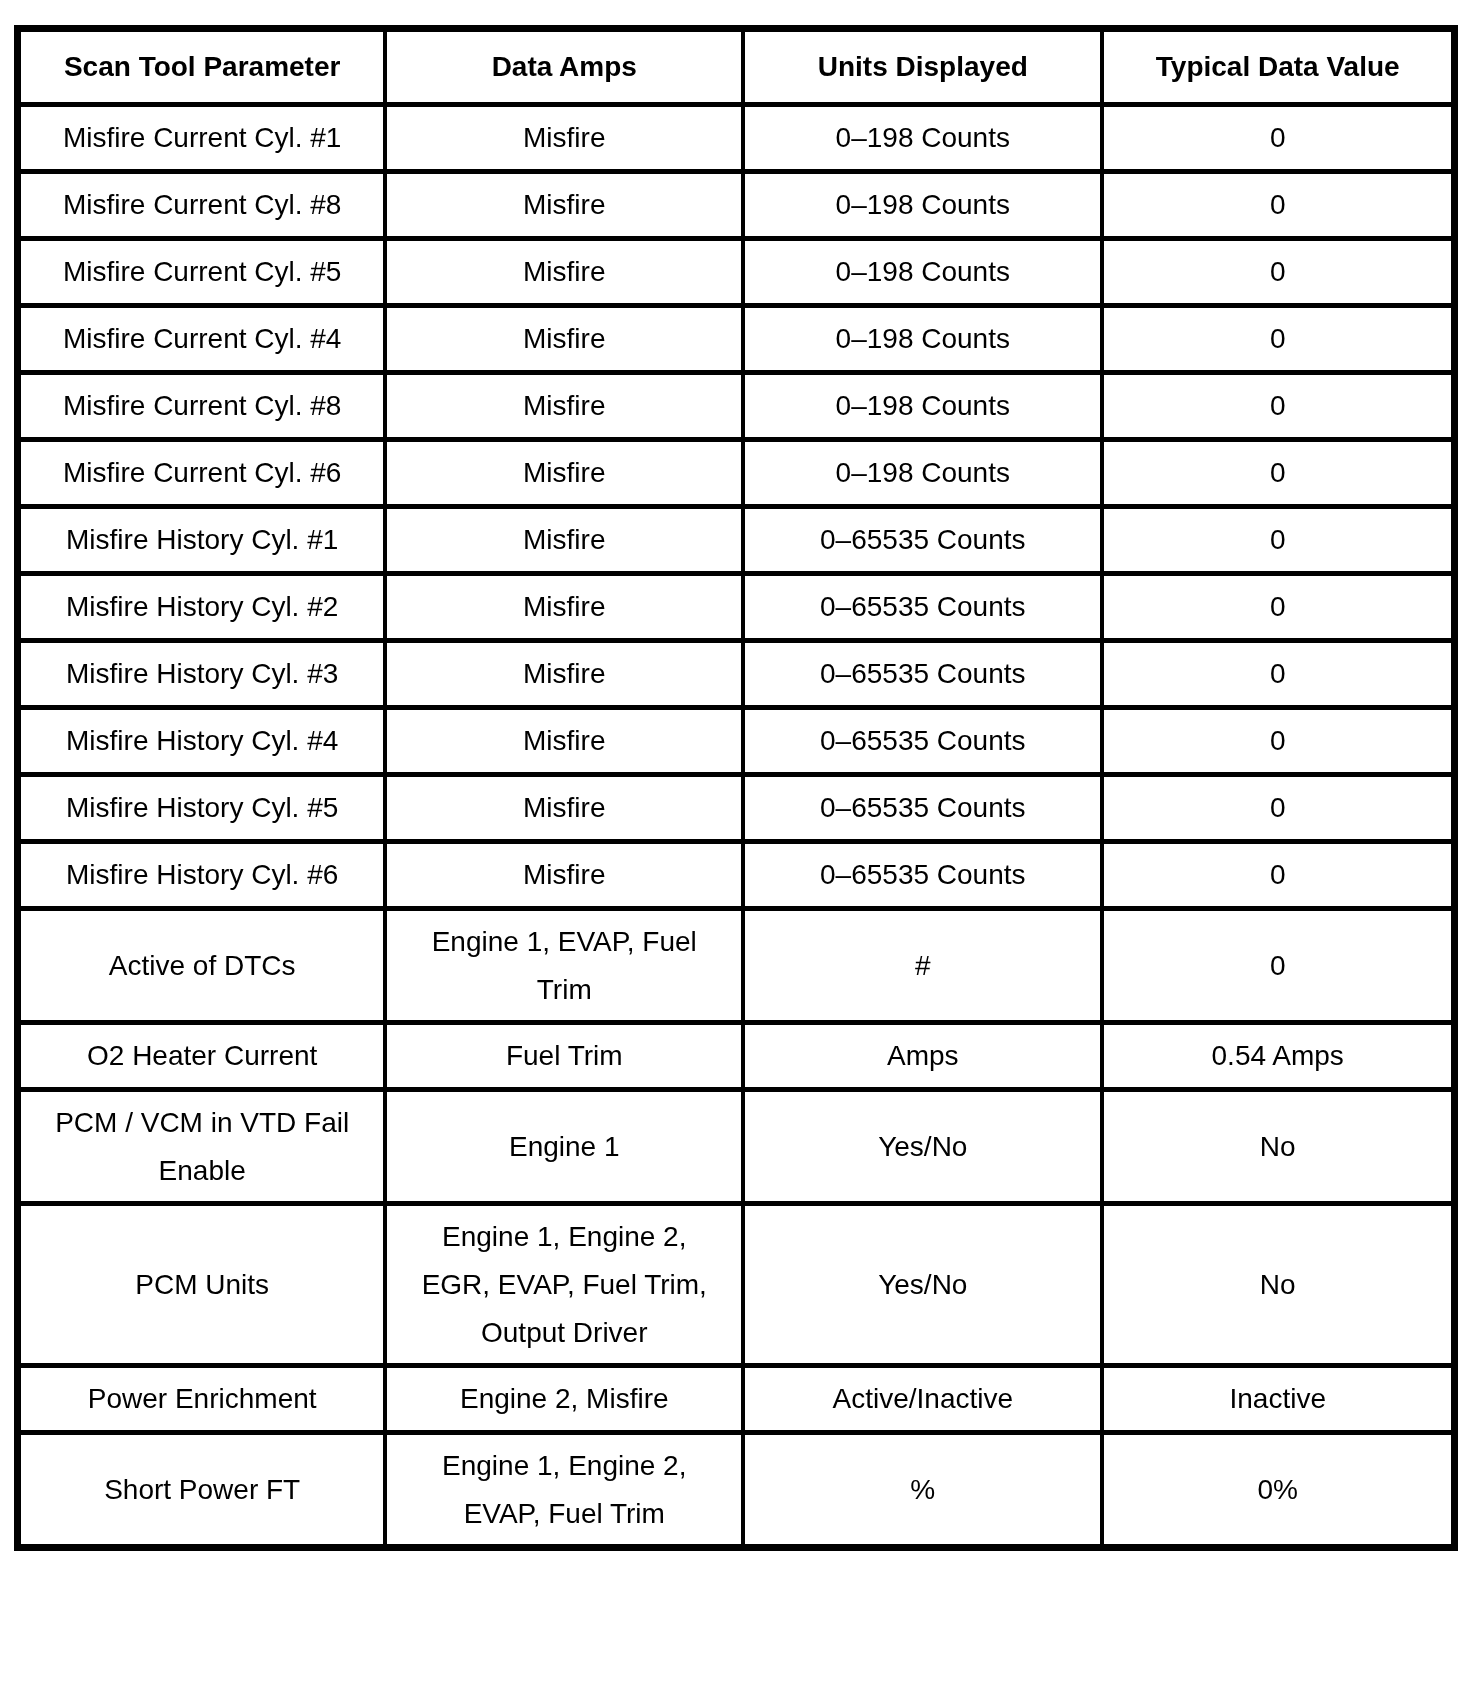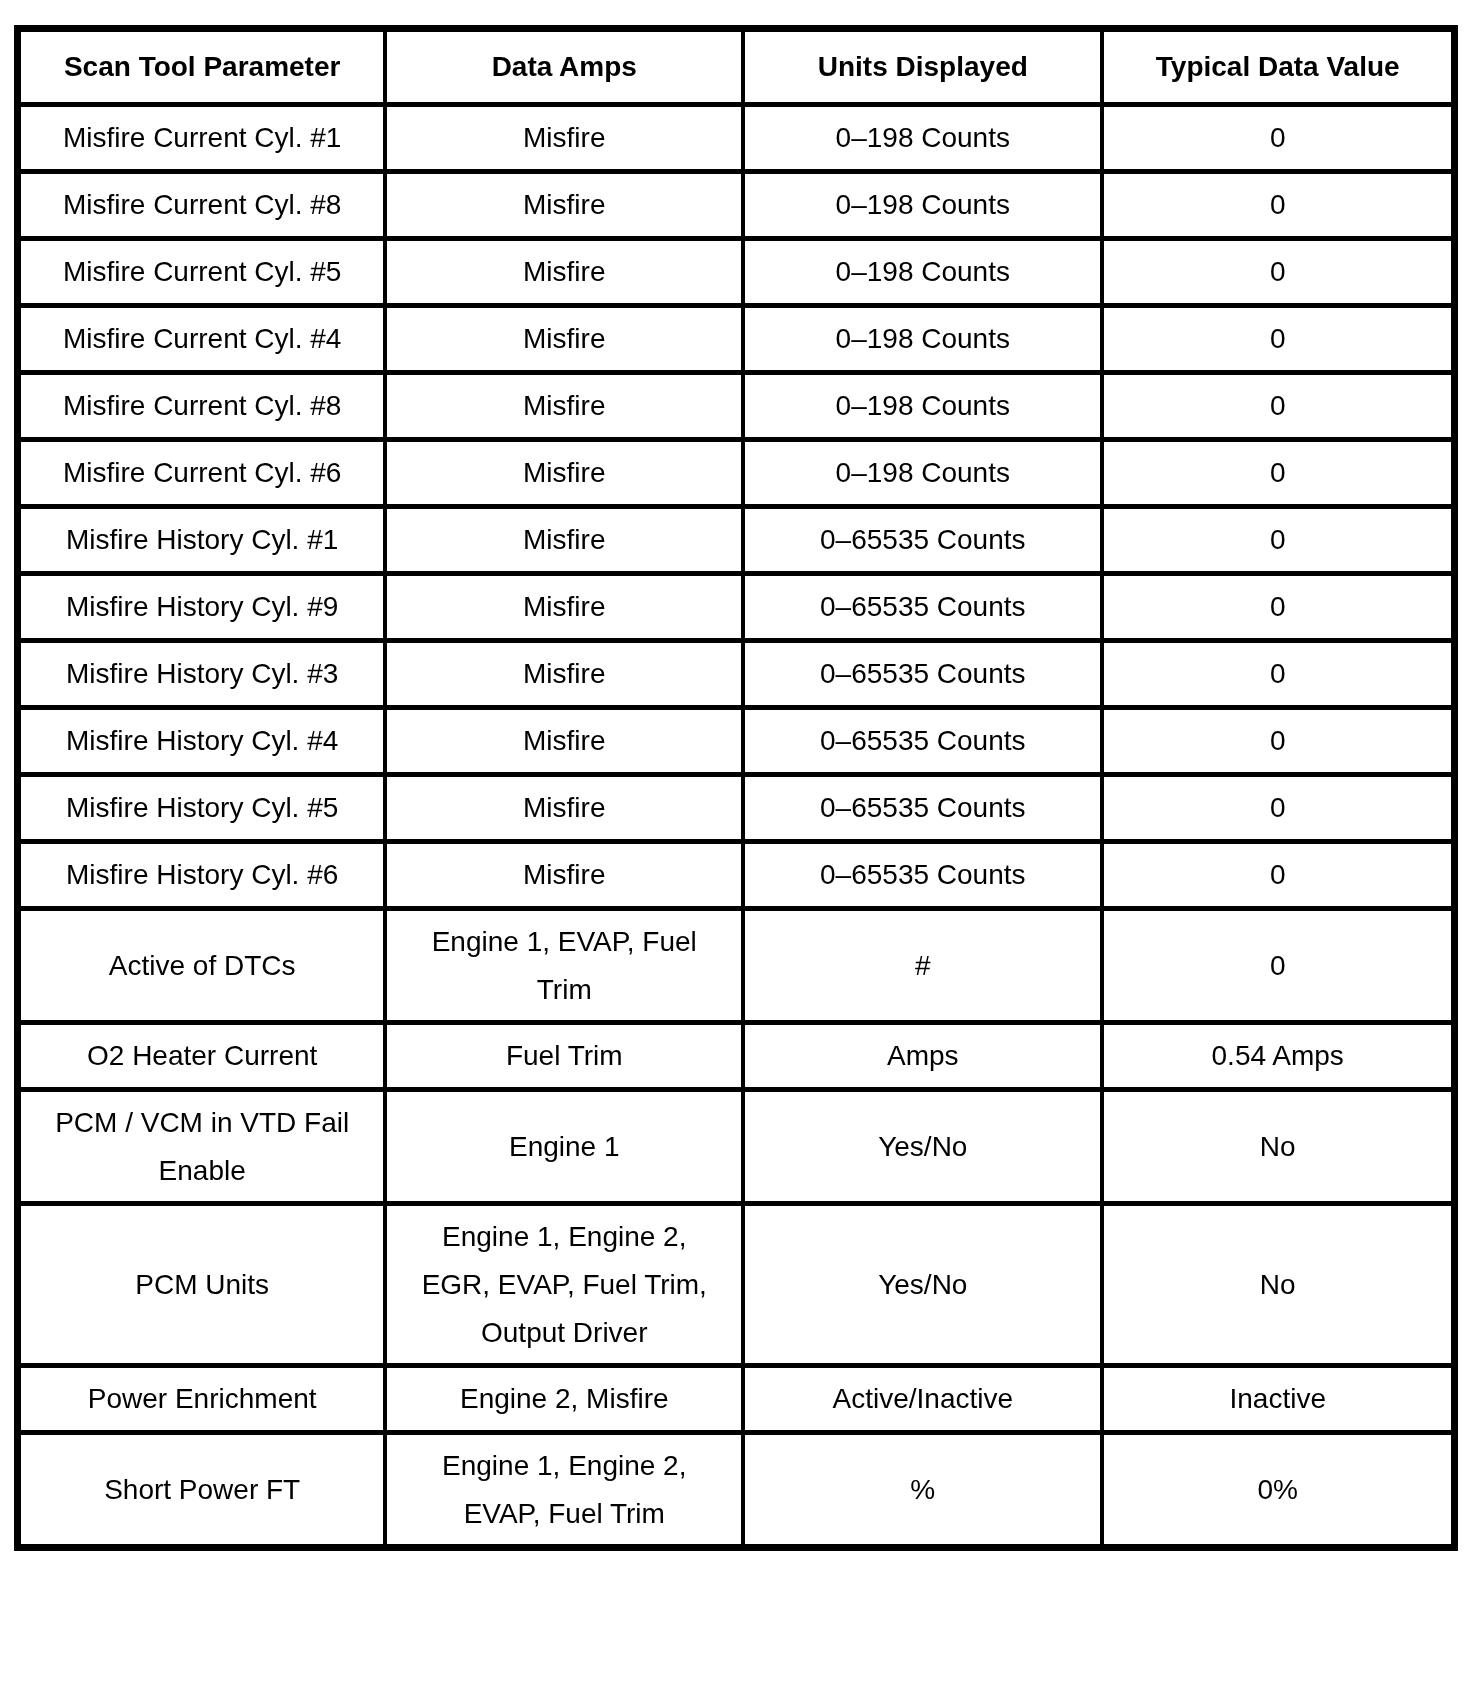--- a/index.html
+++ b/index.html
@@ -107,21 +107,21 @@
     <td>0–198 Counts</td>
     <td>0</td>
   </tr>
         <tr>
     <td>Misfire History Cyl. #1</td>
     <td>Misfire</td>
     <td>0–65535 Counts</td>
     <td>0</td>
   </tr>
         <tr>
-    <td>Misfire History Cyl. #9</td>
+    <td>Misfire History Cyl. #2</td>
     <td>Misfire</td>
     <td>0–65535 Counts</td>
     <td>0</td>
   </tr>
         <tr>
     <td>Misfire History Cyl. #3</td>
     <td>Misfire</td>
     <td>0–65535 Counts</td>
     <td>0</td>
   </tr>

